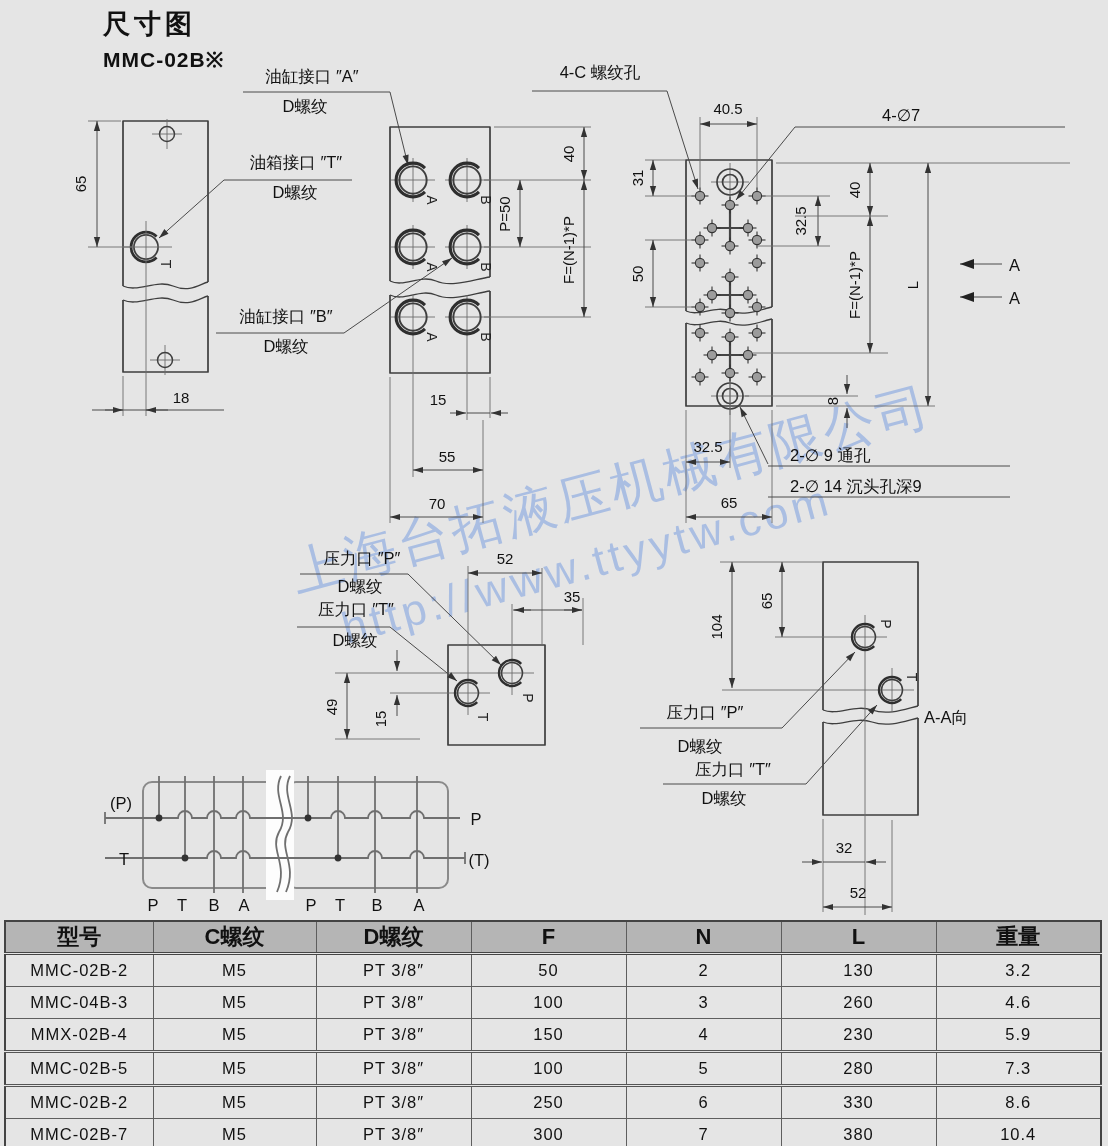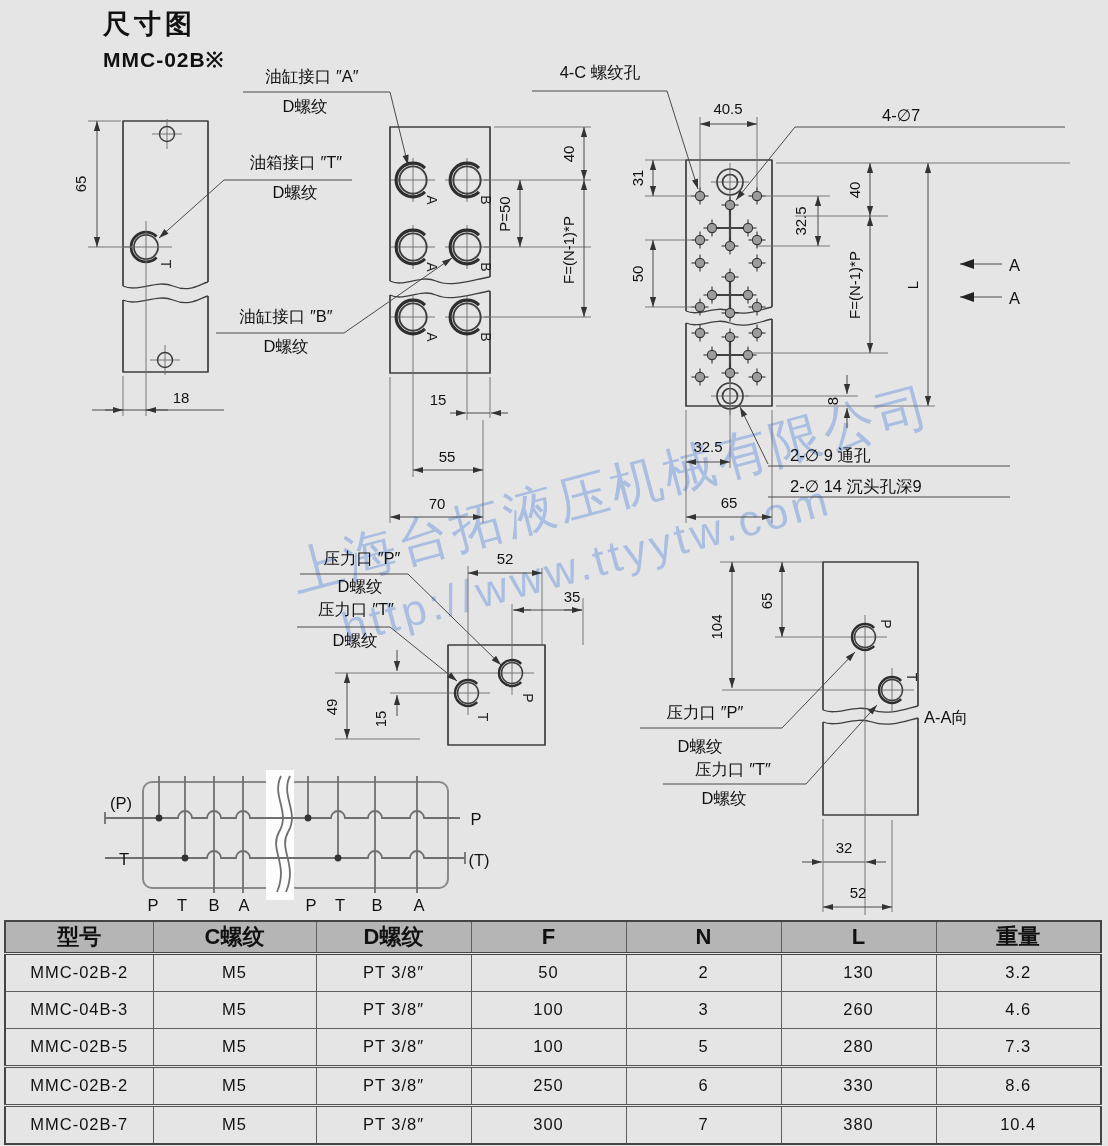--- a/index.html
+++ b/index.html
@@ -441,20 +441,29 @@
         <tr>
           <td>MMC-04B-3</td>
           <td>M5</td>
           <td>PT 3/8″</td>
           <td>100</td>
           <td>3</td>
           <td>260</td>
           <td>4.6</td>
         </tr>
         <tr>
+          <td>MMX-02B-4</td>
+          <td>M5</td>
+          <td>PT 3/8″</td>
+          <td>150</td>
+          <td>4</td>
+          <td>230</td>
+          <td>5.9</td>
+        </tr>
+        <tr>
           <td>MMC-02B-5</td>
           <td>M5</td>
           <td>PT 3/8″</td>
           <td>100</td>
           <td>5</td>
           <td>280</td>
           <td>7.3</td>
         </tr>
         <tr>
           <td>MMC-02B-2</td>

